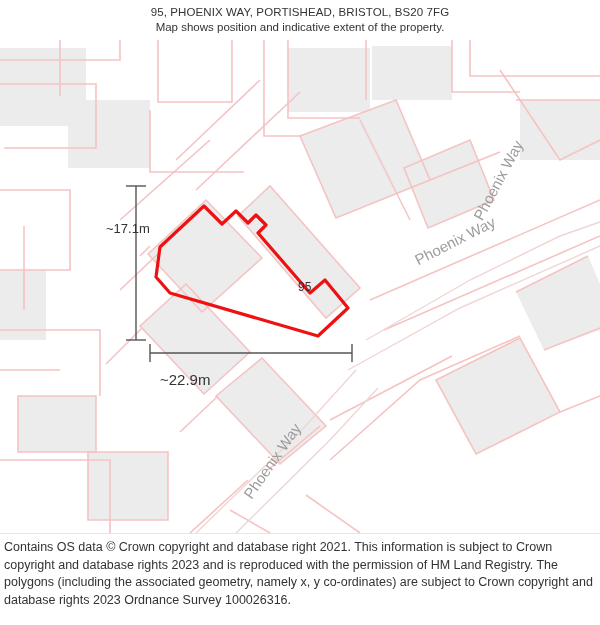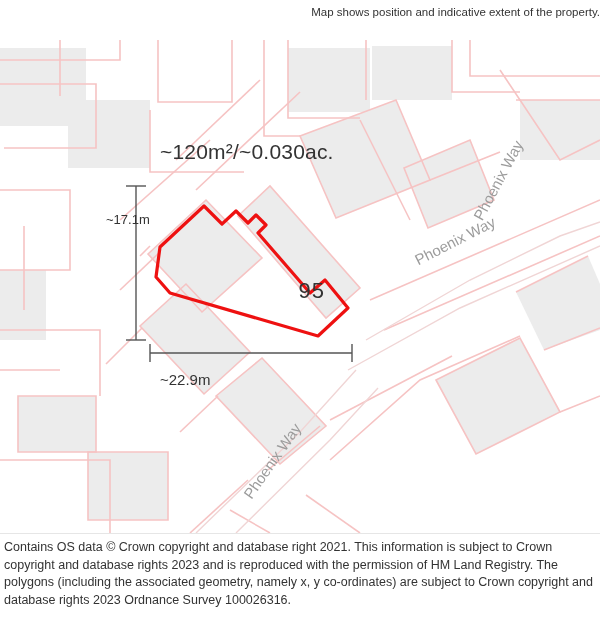--- a/index.html
+++ b/index.html
@@ -23,21 +23,20 @@
   .title-line {
     font-size: 11.5px;
     color: #333333;
     line-height: 15px;
     letter-spacing: 0.1px;
   }
   .subtitle-line {
     font-size: 11.5px;
     color: #333333;
     line-height: 15px;
-    text-align: right;
   }
   .map-area {
     position: absolute;
     top: 40px;
     left: 0;
     width: 600px;
     height: 493px;
     background: #ffffff;
     overflow: hidden;
   }
@@ -51,28 +50,27 @@
     left: 160px;
     top: 100px;
     font-size: 21px;
     color: #333333;
     letter-spacing: 0.2px;
   }
   .plot-number {
     position: absolute;
     left: 298px;
     top: 240px;
-    font-size: 22px;
-    color: #333333;
-    font-family: Liberation Mono, monospace;
+    font-size: 12px;
+    color: #333333;
   }
   .dim-vertical {
     position: absolute;
     left: 106px;
-    top: 172px;
+    top: 181px;
     width: 18px;
     font-size: 13px;
     color: #333333;
     line-height: 15px;
     text-align: center;
   }
   .dim-horizontal {
     position: absolute;
     left: 160px;
     top: 331px;
@@ -120,20 +118,21 @@
     top: 533px;
     width: 600px;
     height: 1px;
     background: #e6e6e6;
   }
 </style>
 </head>
 <body>
 
 <div class="title-block">
+  <div class="title-line">95, PHOENIX WAY, PORTISHEAD, BRISTOL, BS20 7FG</div>
   <div class="subtitle-line">Map shows position and indicative extent of the property.</div>
 </div>
 
 <div class="map-area">
 
   <svg class="map-svg" width="600" height="493" viewBox="0 0 600 493">
 
     <g fill="#ececec" stroke="none">
       <polygon points="0,8 86,8 86,86 0,86"></polygon>
       <polygon points="68,60 150,60 150,128 68,128"></polygon>
@@ -217,21 +216,20 @@
       <line x1="126" y1="300" x2="146" y2="300"></line>
     </g>
 
     <g stroke="#555555" stroke-width="1.4">
       <line x1="150" y1="313" x2="352" y2="313"></line>
       <line x1="150" y1="304" x2="150" y2="322"></line>
       <line x1="352" y1="304" x2="352" y2="322"></line>
     </g>
   </svg>
 
-  <div class="area-label">~120m²/~0.030ac.</div>
   <div class="plot-number">95</div>
   <div class="dim-vertical">~17.1m</div>
   <div class="dim-horizontal">~22.9m</div>
 
   <div class="street-label street-1">Phoenix Way</div>
   <div class="street-label street-2">Phoenix Way</div>
   <div class="street-label street-3">Phoenix Way</div>
 </div>
 
 <div class="footer-divider"></div>

